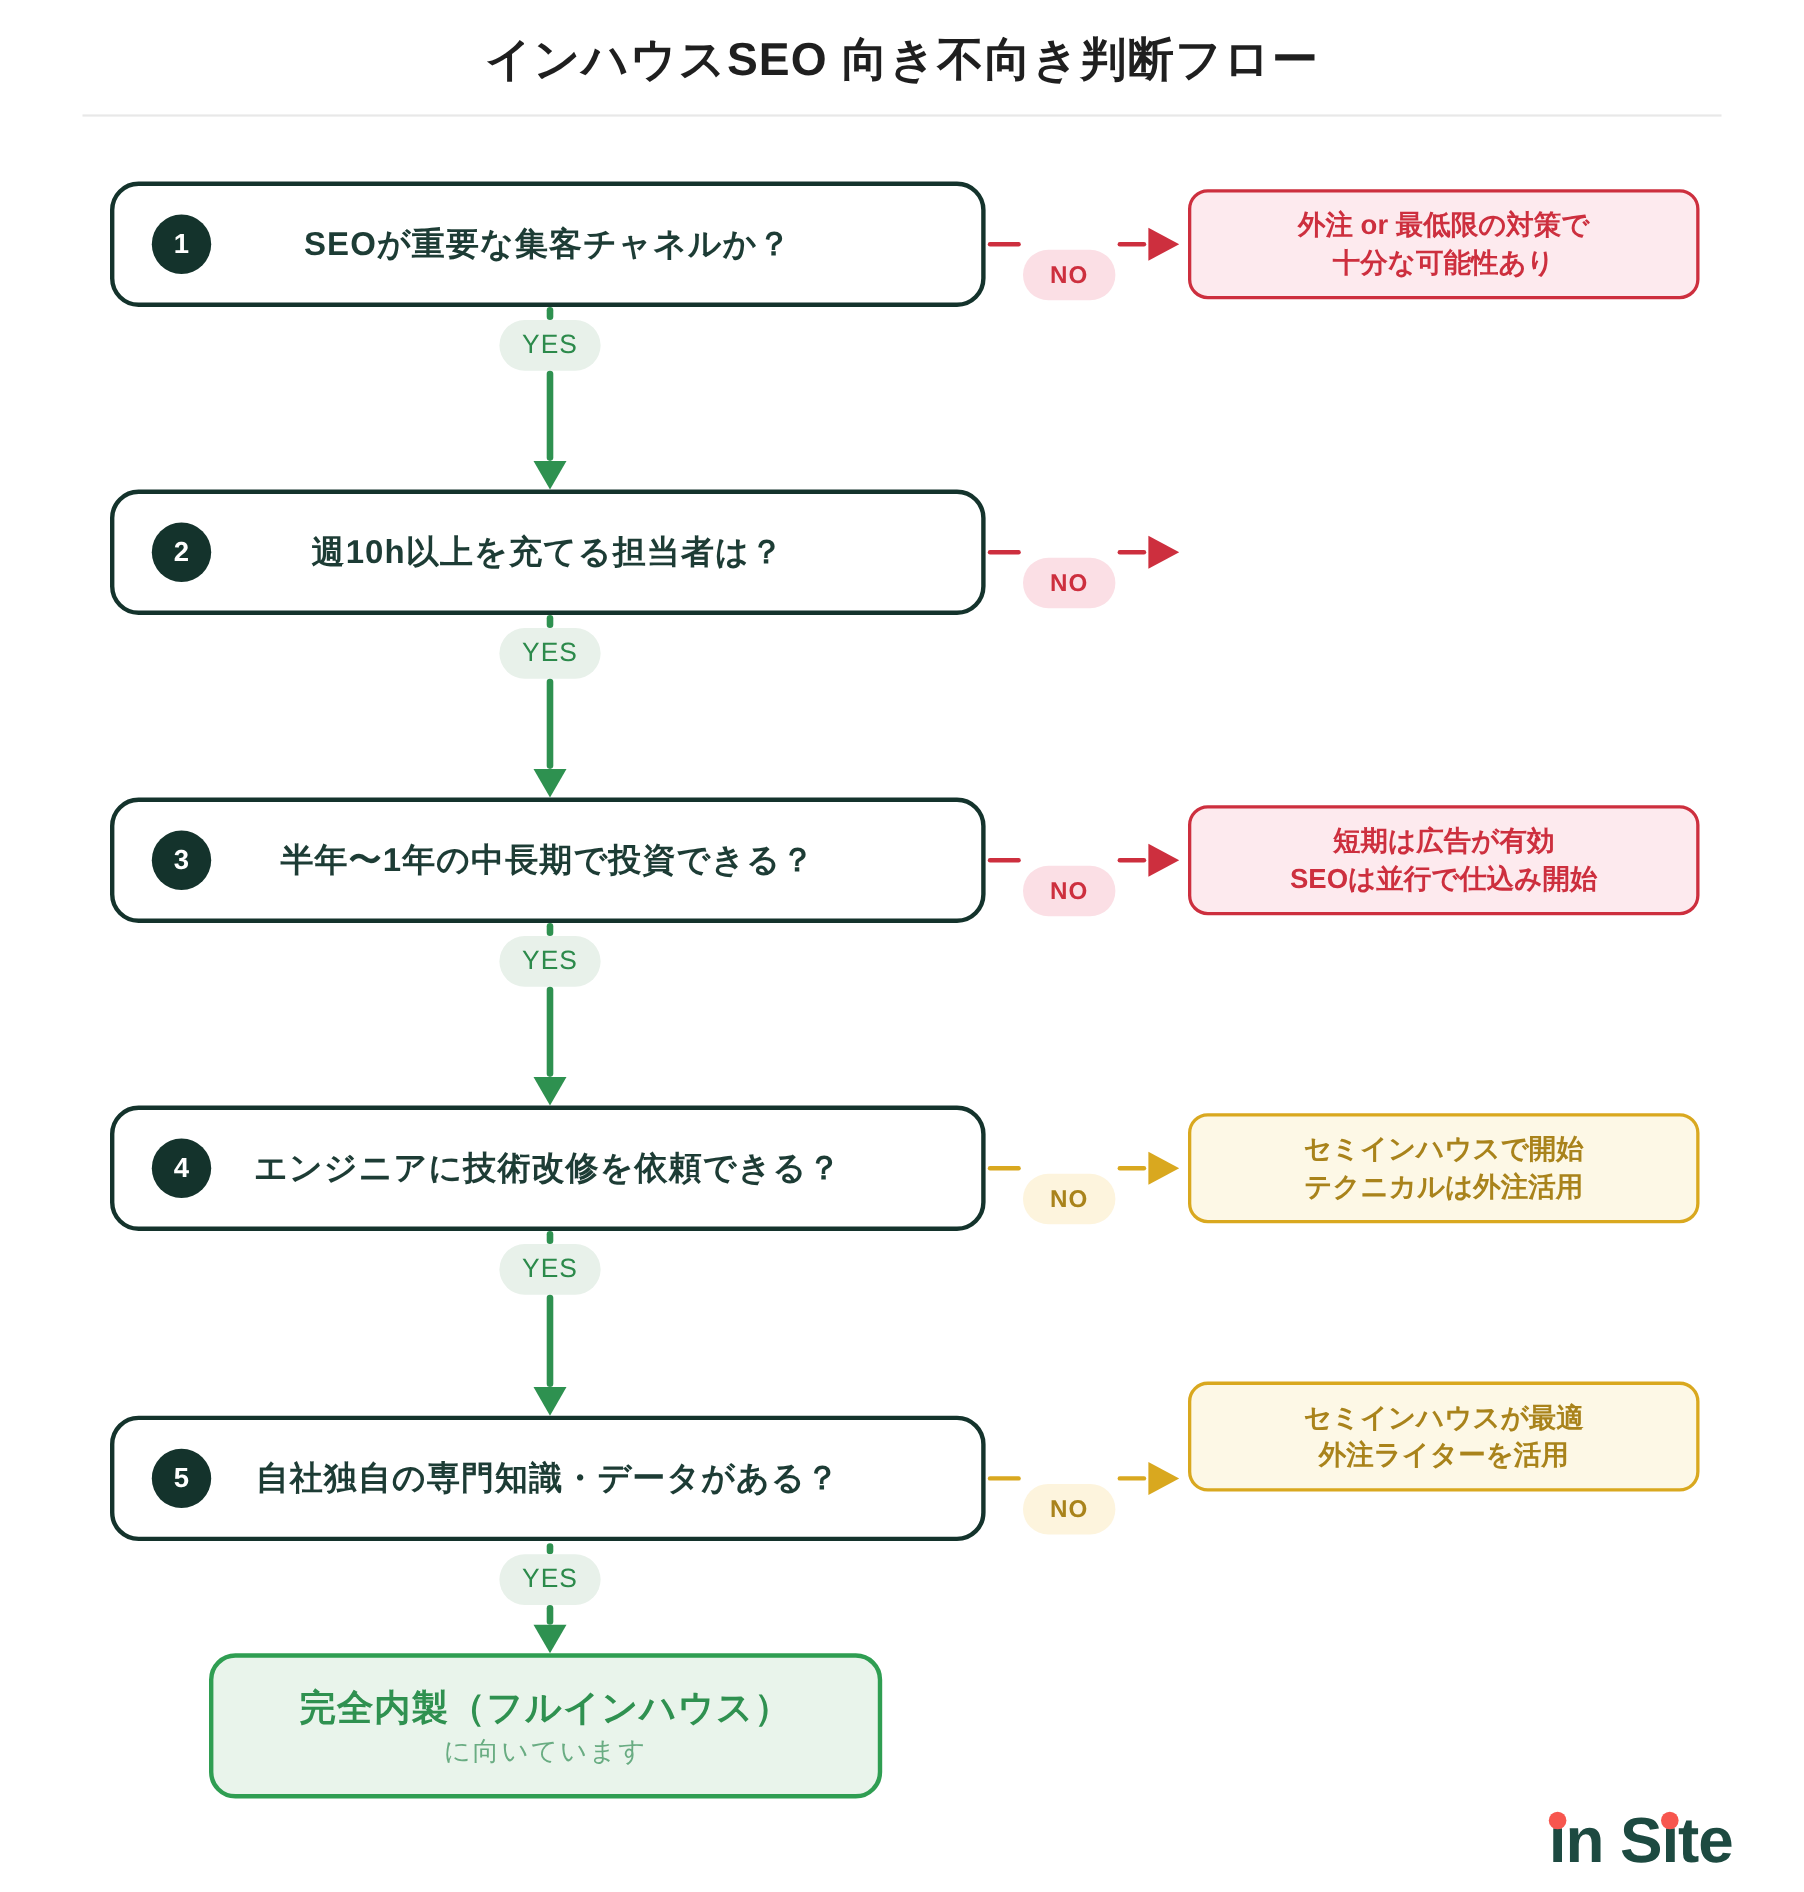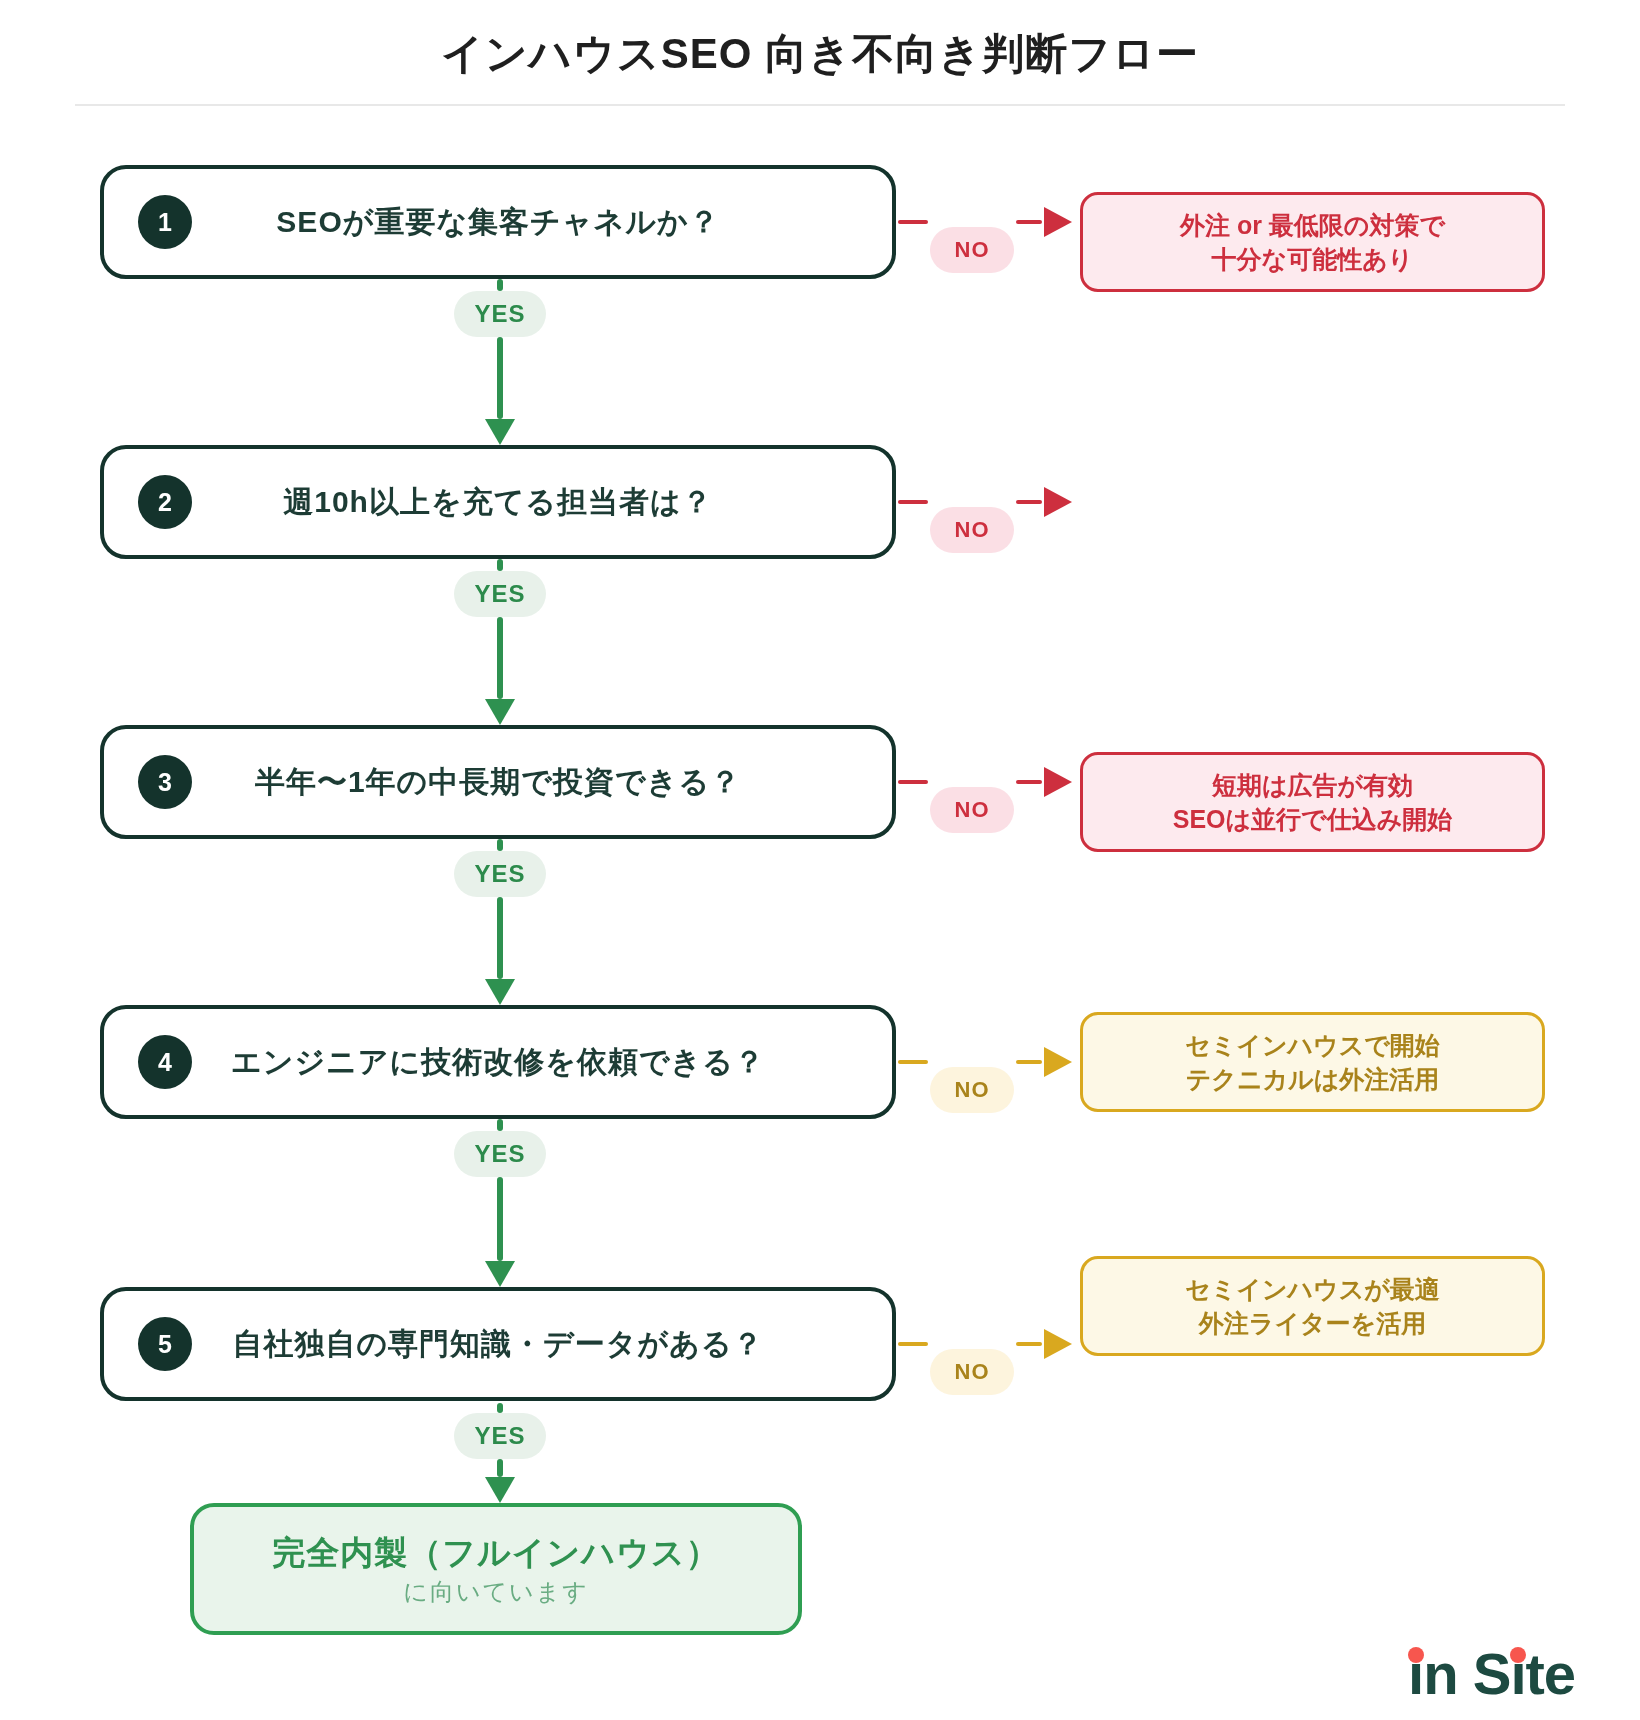--- a/index.html
+++ b/index.html
@@ -59,29 +59,29 @@
   .arrow-r{position:absolute;left:1044px;width:0;height:0;
     border-top:15px solid transparent;border-bottom:15px solid transparent;}
   .arrow-r.t-red{border-left:28px solid var(--red);}
   .arrow-r.t-gold{border-left:28px solid var(--gold);}
 
   .rbox{
     position:absolute;left:1080px;width:465px;height:100px;border-radius:18px;
     display:flex;flex-direction:column;align-items:center;justify-content:center;
     text-align:center;font-size:25px;font-weight:bold;line-height:1.38;box-sizing:border-box;
   }
-  .rbox.t-red{background:var(--red-bg);border:3px solid var(--red);color:var(--red);margin-top:20px;}
+  .rbox.t-red{background:var(--red-bg);border:3px solid var(--red);color:var(--red);}
   .rbox.t-gold{background:var(--gold-bg);border:3px solid var(--gold);color:var(--gold-text);}
 
   .vline{position:absolute;left:497px;width:6px;background:var(--green);border-radius:3px;}
   .yes-pill{
     position:absolute;left:454px;width:92px;height:46px;border-radius:23px;
     background:var(--green-soft);color:var(--green-text);
     display:flex;align-items:center;justify-content:center;
-    font-size:24px;font-weight:bold;letter-spacing:1px;
+    font-size:24px;font-weight:normal;letter-spacing:1px;
   }
   .arrow-d{position:absolute;left:485px;width:0;height:0;
     border-left:15px solid transparent;border-right:15px solid transparent;
     border-top:26px solid var(--green);}
 
   .final{
     position:absolute;left:190px;top:1503px;width:612px;height:132px;box-sizing:border-box;
     background:var(--final-bg);border:4px solid var(--final-border);border-radius:24px;
     display:flex;flex-direction:column;align-items:center;justify-content:center;gap:0;
   }

